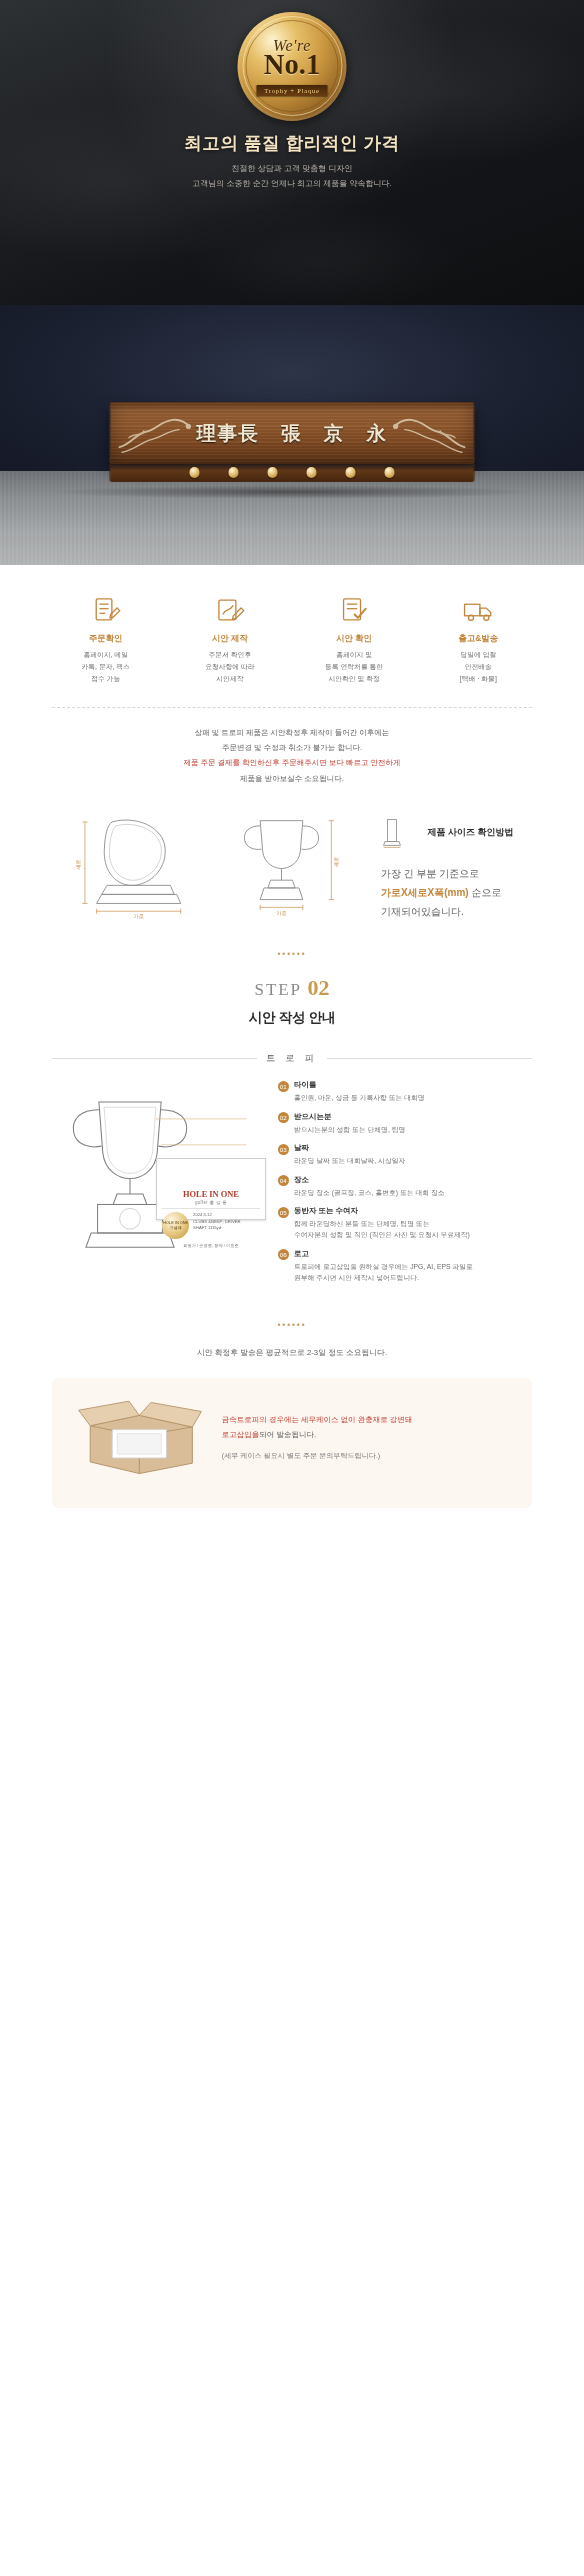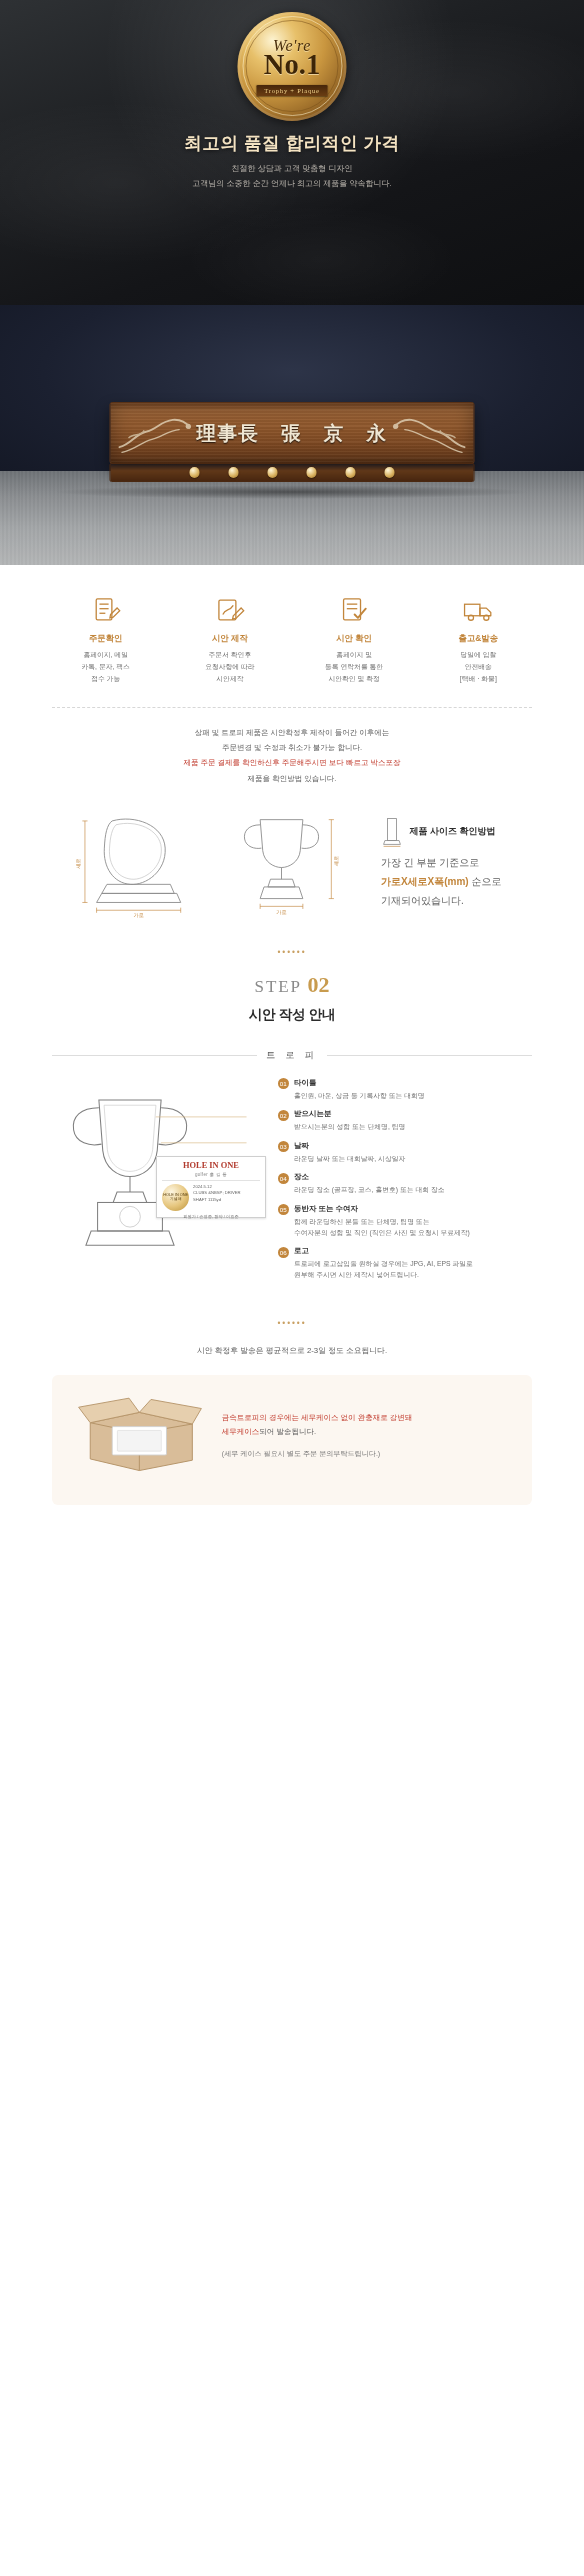--- a/index.html
+++ b/index.html
@@ -212,21 +212,21 @@
   .spec-body { flex:1; }
   .spec-title { font-size:7.5px; font-weight:bold; color:#333; }
   .spec-desc { font-size:6.8px; color:#6f6f6f; line-height:1.65; margin-top:1.9px; }
 
   
   .hio-card {
     position:absolute; right:0; top:78px; width:110px; height:62px;
     background:#fff; border:0.6px solid #cfcfcf; box-shadow:0 0.6px 1.9px rgba(0,0,0,.12);
     padding:4.5px 5.2px;
   }
-  .hio-t { font-family:"Liberation Serif", serif; font-size:8.4px; font-weight:bold; color:#b23b2e; text-align:center; }
+  .hio-t { font-family:"Liberation Serif", serif; font-size:8.4px; font-weight:bold; color:#b23b2e; text-align:center;margin-top:26px; }
   .hio-s { font-size:4.5px; color:#888; text-align:center; margin-top:1.3px; letter-spacing:0.3px;}
   .hio-line { border-top:0.6px solid #e2e2e2; margin:3.2px 0; }
   .hio-body { display:flex; gap:3.9px; }
   .hio-badge {
     width:27px; height:27px; border-radius:50%;
     background:radial-gradient(circle at 35% 30%, #fdf6e2, #e6c67e 55%, #b98f35 100%);
     font-size:3.9px; color:#5d4312; display:flex; align-items:center; justify-content:center; text-align:center;
     line-height:1.2;
   }
   .hio-txt { flex:1; font-size:4.2px; color:#666; line-height:1.5; }
@@ -368,22 +368,22 @@
 안전배송
 [택배 · 화물]</div>
       </div>
     </div>
 
     <hr class="hr-dash">
 
     <div class="note">
       <div>상패 및 트로피 제품은 시안확정후 제작이 들어간 이후에는</div>
       <div>주문변경 및 수정과 취소가 불가능 합니다.</div>
-      <div class="hl">제품 주문 결제를 확인하신후 주문해주시면 보다 빠르고 박스포장</div>
-      <div>제품을 확인방법 있습니다.</div>
+      <div class="hl">제품 주문 결제를 확인하신후 주문해주시면 보다 빠르고 안전하게</div>
+      <div>제품을 받아보실수 소요됩니다.</div>
     </div>
 
     <div class="sizeblock">
       <div class="size-figs">
 
         <div style="position:relative;width:130px;height:110px">
           <svg width="130" height="110" viewBox="0 0 200 170">
             <path d="M60 20 C95 10 140 26 142 62 C144 98 112 120 88 118 C62 116 46 92 48 62 C49 40 52 26 60 20 Z" fill="none" stroke="#8d8d8d" stroke-width="1.4"></path>
             <path d="M66 26 C96 18 134 32 136 62 C138 92 110 112 90 110 C68 108 54 88 56 62 C57 44 60 32 66 26 Z" fill="none" stroke="#bdbdbd" stroke-width="1"></path>
             <path d="M52 118 L150 118 L156 132 L44 132 Z" fill="none" stroke="#8d8d8d" stroke-width="1.4"></path>
@@ -419,21 +419,21 @@
         </div>
       </div>
 
       <div class="size-txt">
         <div style="display:flex;align-items:center;gap:6.5px;margin-bottom:6.5px">
           <svg width="22" height="31" viewBox="0 0 34 48">
             <rect x="10" y="4" width="14" height="34" fill="none" stroke="#8d8d8d" stroke-width="1.3"></rect>
             <path d="M6 38 L28 38 L30 44 L4 44 Z" fill="none" stroke="#8d8d8d" stroke-width="1.3"></path>
             <line x1="4" y1="47" x2="30" y2="47" stroke="#c2863c" stroke-width="1"></line>
           </svg>
-          <div class="size-title" style="margin:0">제품 사이즈 확인방법</div>
+          <div class="size-title" style="margin:18px">제품 사이즈 확인방법</div>
         </div>
         <div class="size-desc">
           <div>가장 긴 부분 기준으로</div>
           <div>
             <span class="gold">가로X세로X폭(mm)</span><span> 순으로</span>
           </div>
           <div>기재되어있습니다.</div>
         </div>
       </div>
     </div>
@@ -560,21 +560,21 @@
             <path d="M28 46 L104 62 L186 48" fill="none" stroke="#b59468" stroke-width="1.5"></path>
             <path d="M104 62 L104 120" fill="none" stroke="#b59468" stroke-width="1.5"></path>
             <path d="M28 46 L10 22 L88 8 L104 30 Z" fill="#e6cfae" stroke="#b59468" stroke-width="1.4" stroke-linejoin="round"></path>
             <path d="M186 48 L200 24 L122 10 L104 30 Z" fill="#e6cfae" stroke="#b59468" stroke-width="1.4" stroke-linejoin="round"></path>
             <rect x="62" y="52" width="84" height="44" rx="2" fill="#ffffff" stroke="#cfcfcf" stroke-width="1.4"></rect>
             <rect x="70" y="58" width="68" height="32" rx="1" fill="#f4f4f4" stroke="#dcdcdc" stroke-width="1"></rect>
           </svg>
         </div>
         <div class="pack-txt">
           <span class="hl">금속트로피의 경우에는 세무케이스 없이 완충재로 강변돼</span><br>
-          <span class="hl">세무케이스</span><span>되어 발송됩니다.</span>
+          <span class="hl">로고삽입을</span><span>되어 발송됩니다.</span>
           <span class="sm">(세무 케이스 필요시 별도 주문 문의부탁드립니다.)</span>
         </div>
       </div>
     </div>
 
     <div class="footer-space"></div>
   </section>
 
 </div>
 

